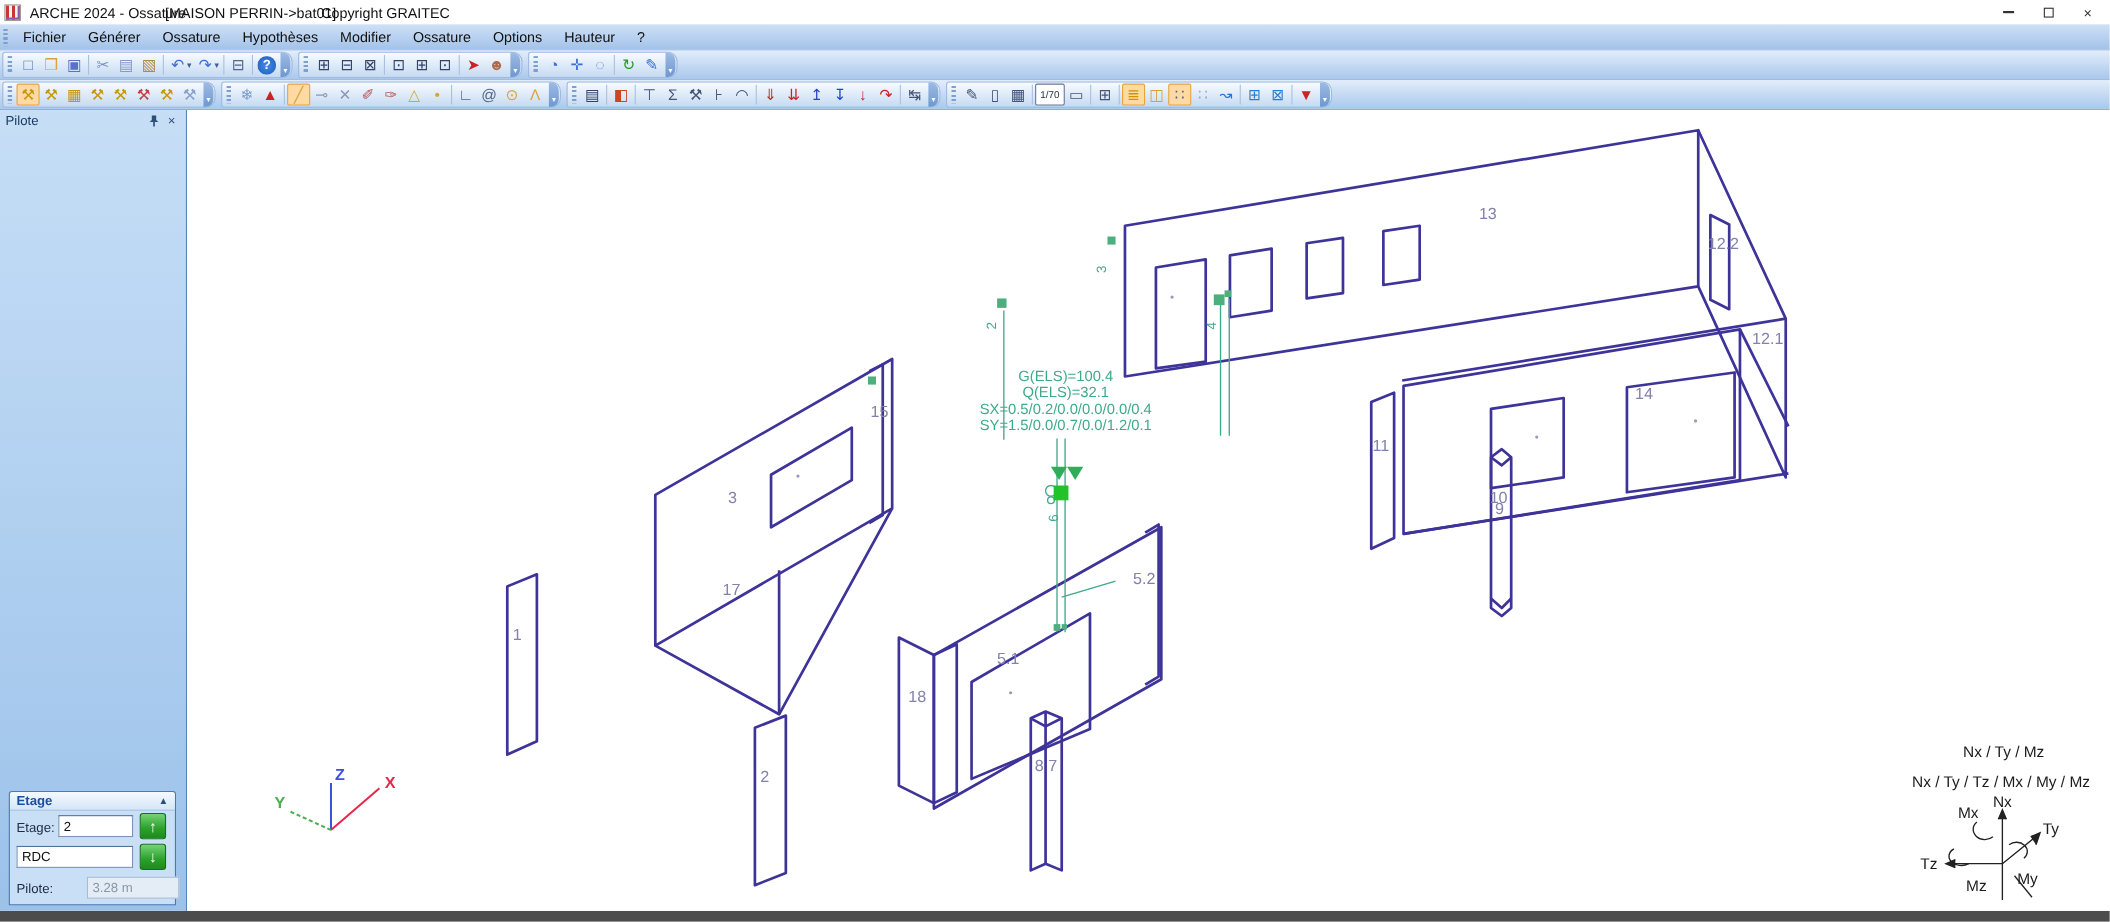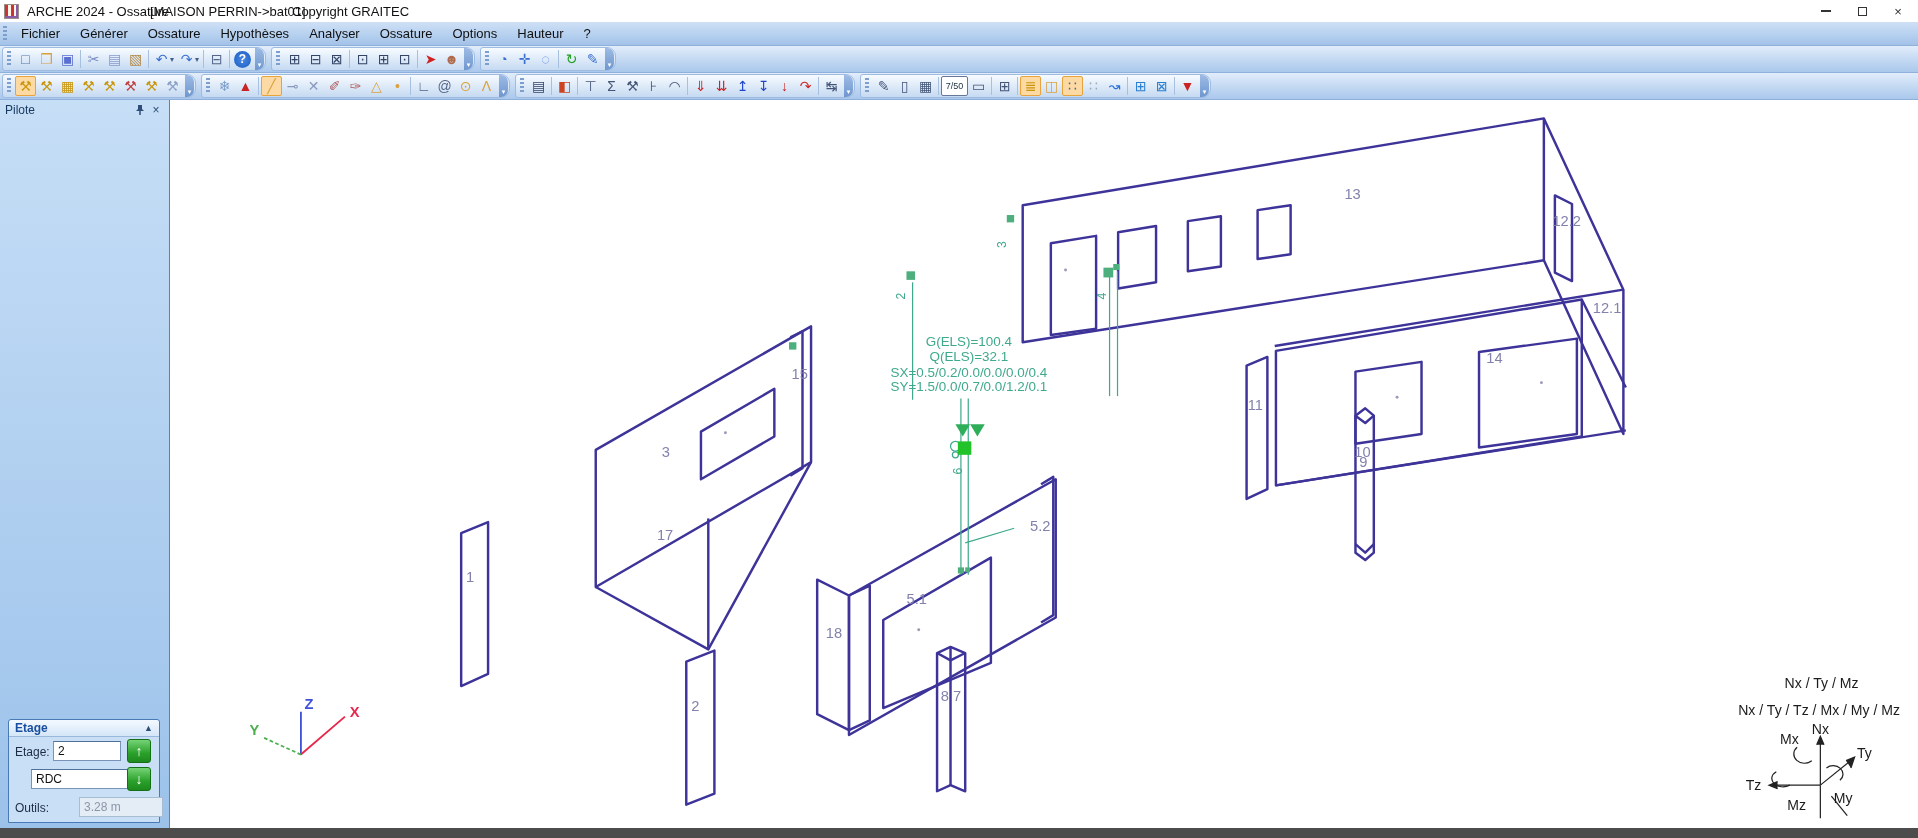--- a/index.html
+++ b/index.html
@@ -103,21 +103,21 @@
     <span class="win-btn">×</span>
   </div>
 </div>
 
 <div class="menubar">
   <span class="grip"></span>
   <span class="menu-item">Fichier</span>
   <span class="menu-item">Générer</span>
   <span class="menu-item">Ossature</span>
   <span class="menu-item">Hypothèses</span>
-  <span class="menu-item">Analyser</span>
+  <span class="menu-item">Modifier</span>
   <span class="menu-item">Ossature</span>
   <span class="menu-item">Options</span>
   <span class="menu-item">Hauteur</span>
   <span class="menu-item">?</span>
 </div>
 
 <div class="toolbar toolbar1">
   <div class="tb-group">
     <span class="grip"></span>
     <span style="display:flex;align-items:center">
@@ -230,21 +230,21 @@
       </span>
     <span class="tb-cap">▾</span>
   </div>
   <div class="tb-group">
     <span class="grip"></span>
     <span style="display:flex;align-items:center">
         <span class="tb-icon" style="color: rgb(68, 85, 119);">✎</span>
         <span class="tb-icon" style="color: rgb(68, 85, 119);">▯</span>
         <span class="tb-icon" style="color: rgb(68, 85, 119);">▦</span>
         <span class="tb-sep"></span>
-        <span class="tb-icon wide" style="color: rgb(34, 51, 68);">7/50</span>
+        <span class="tb-icon wide" style="color: rgb(34, 51, 68);">1/70</span>
         <span class="tb-icon" style="color: rgb(68, 85, 119);">▭</span>
         <span class="tb-sep"></span>
         <span class="tb-icon" style="color: rgb(68, 85, 119);">⊞</span>
         <span class="tb-sep"></span>
         <span class="tb-icon sel" style="color: rgb(200, 150, 12);">≣</span>
         <span class="tb-icon" style="color: rgb(217, 162, 63);">◫</span>
         <span class="tb-icon sel" style="color: rgb(85, 102, 136);">∷</span>
         <span class="tb-icon" style="color: rgb(153, 170, 187);">∷</span>
         <span class="tb-icon" style="color: rgb(42, 111, 212);">↝</span>
         <span class="tb-sep"></span>
@@ -274,25 +274,25 @@
     <div class="etage">
       <div class="etage-title">
         <span class="et-label">Etage</span>
         <span class="collapse">▲</span>
       </div>
       <div class="etage-row" style="left:6px; top:25px;">Etage:</div>
       <div class="etage-row" style="left:44px; top:21px; width:68px;">
         <input value="2" style="">
       </div>
       <div class="gbtn" style="left:118px; top:19px;">↑</div>
-      <div class="etage-row" style="left:22px; top:49px; width:106px;">
+      <div class="etage-row" style="left:6px; top:49px; width:106px;">
         <input value="RDC" style="">
       </div>
       <div class="gbtn" style="left:118px; top:47px;">↓</div>
-      <div class="etage-row" style="left:6px; top:81px;">Outils:</div>
+      <div class="etage-row" style="left:6px; top:81px;">Pilote:</div>
       <div class="etage-row" style="left:70px; top:77px; width:84px;">
         <input class="dis" value="3.28 m" style="">
       </div>
     </div>
   </div>
 
   <div class="canvas">
     <svg width="1747" height="728" viewBox="140 82 1428 595">
 
       <g stroke="#3d3399" stroke-width="2" fill="none" stroke-linejoin="round">

